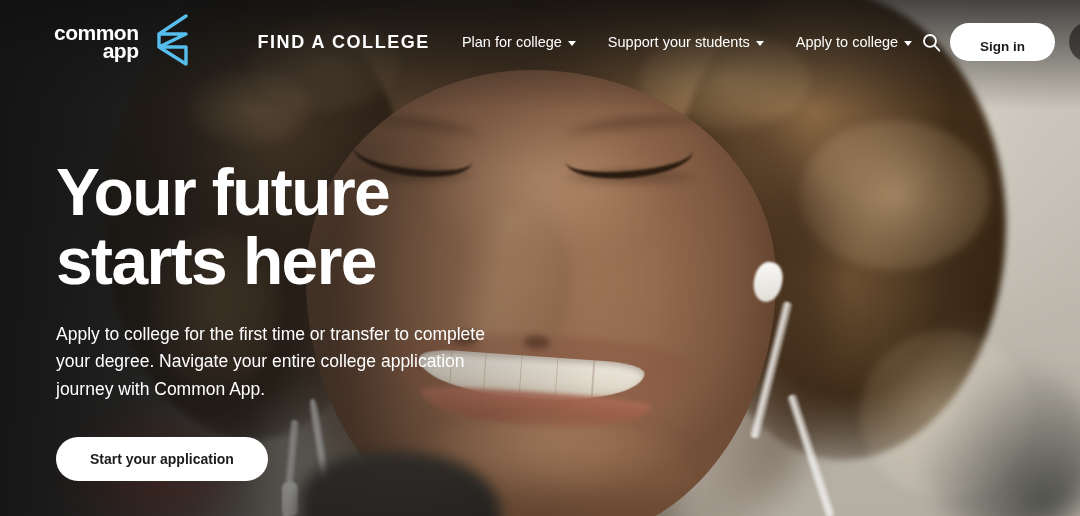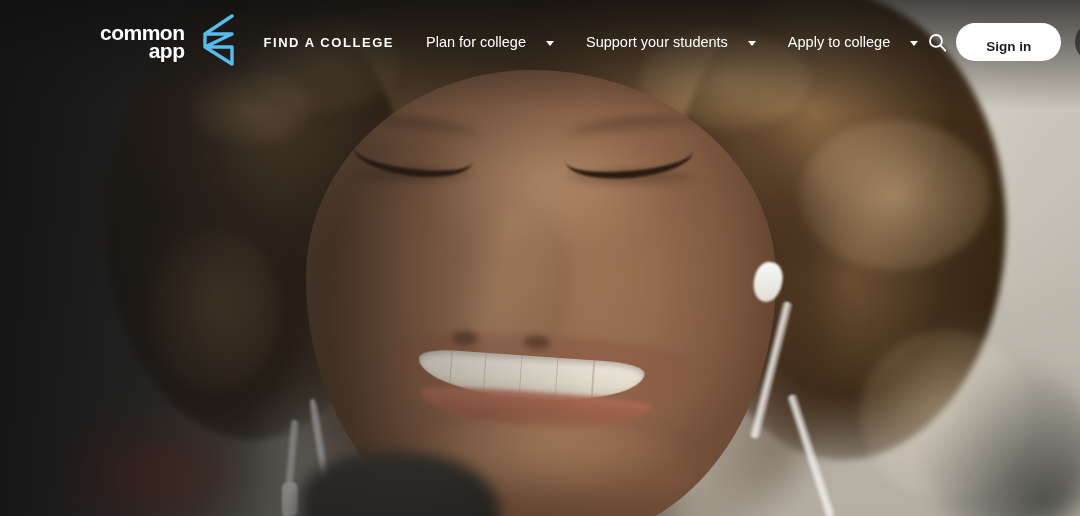--- a/index.html
+++ b/index.html
@@ -333,52 +333,52 @@
     user-select: none;
   }
   .logo-wordmark {
     display: flex;
     flex-direction: column;
     align-items: flex-end;
     line-height: 0.88;
     color: #ffffff;
     font-weight: 700;
     letter-spacing: -0.5px;
-    margin-left: 46px;
   }
   .logo-line1 { font-size: 21px; }
   .logo-line2 { font-size: 21px; }
   .logo-mark { margin-left: 7px; display: block; }
 
   .nav {
     display: flex;
     align-items: center;
     margin-left: 28px;
     gap: 0;
   }
   .nav-find {
     color: #ffffff;
-    font-size: 13px;
+    font-size: 18px;
     font-weight: 700;
     letter-spacing: 1.55px;
     text-transform: uppercase;
     padding: 6px 2px;
     cursor: pointer;
     white-space: nowrap;
+    margin-left: 40px;
   }
   .nav-item {
     color: #ffffff;
     font-size: 14.5px;
     font-weight: 400;
     padding: 6px 2px;
     margin-left: 28px;
     cursor: pointer;
     display: flex;
     align-items: center;
-    gap: 20px;
+    gap: 6px;
     white-space: nowrap;
   }
   .caret {
     width: 0; height: 0;
     border-left: 4.5px solid transparent;
     border-right: 4.5px solid transparent;
     border-top: 5.5px solid #ffffff;
     display: inline-block;
     position: relative;
     top: 1px;
@@ -567,14 +567,20 @@
         <svg width="19" height="19" viewBox="0 0 20 20" fill="none" xmlns="http://www.w3.org/2000/svg">
           <circle cx="8.4" cy="8.4" r="6.3" stroke="#ffffff" stroke-width="1.9"></circle>
           <line x1="13.1" y1="13.1" x2="18.2" y2="18.6" stroke="#ffffff" stroke-width="1.9" stroke-linecap="round"></line>
         </svg>
       </button>
       <button class="btn-signin">Sign in</button>
       <button class="btn-create">Create an account</button>
     </div>
   </header>
 
+  <section class="hero-content">
+    <h1 class="hero-title">Your future
+starts here</h1>
+    <p class="hero-sub">Apply to college for the first time or transfer to complete your degree. Navigate your entire college application journey with Common App.</p>
+    <button class="btn-start">Start your application</button>
+  </section>
 
 </div>
 
 </body></html>

